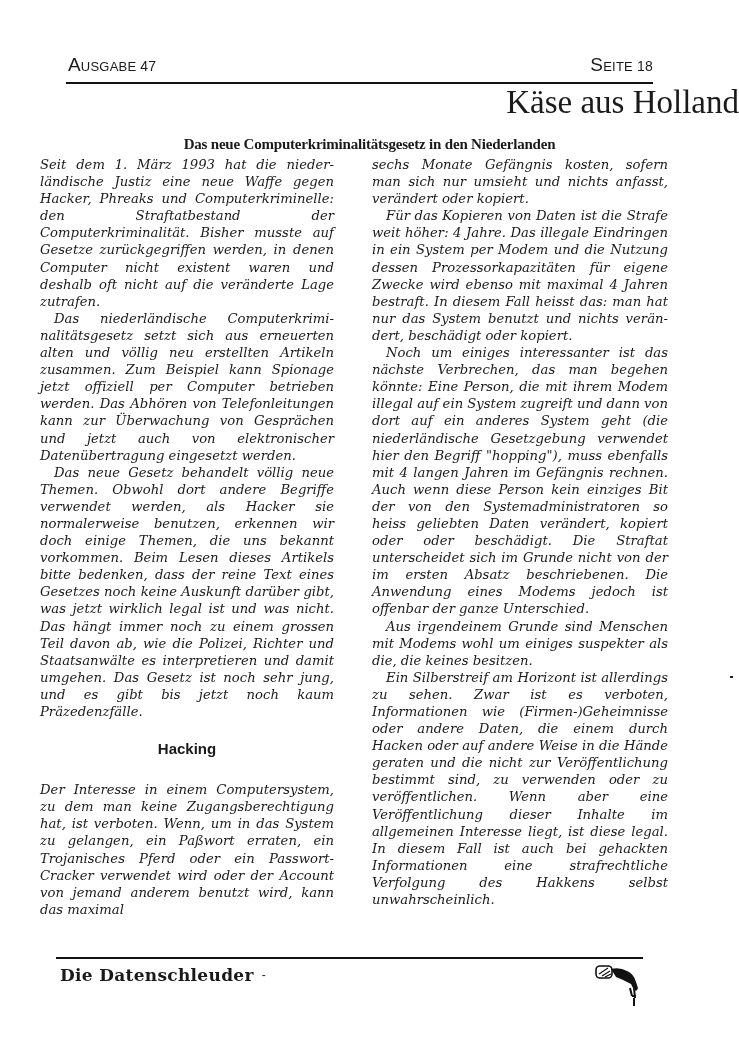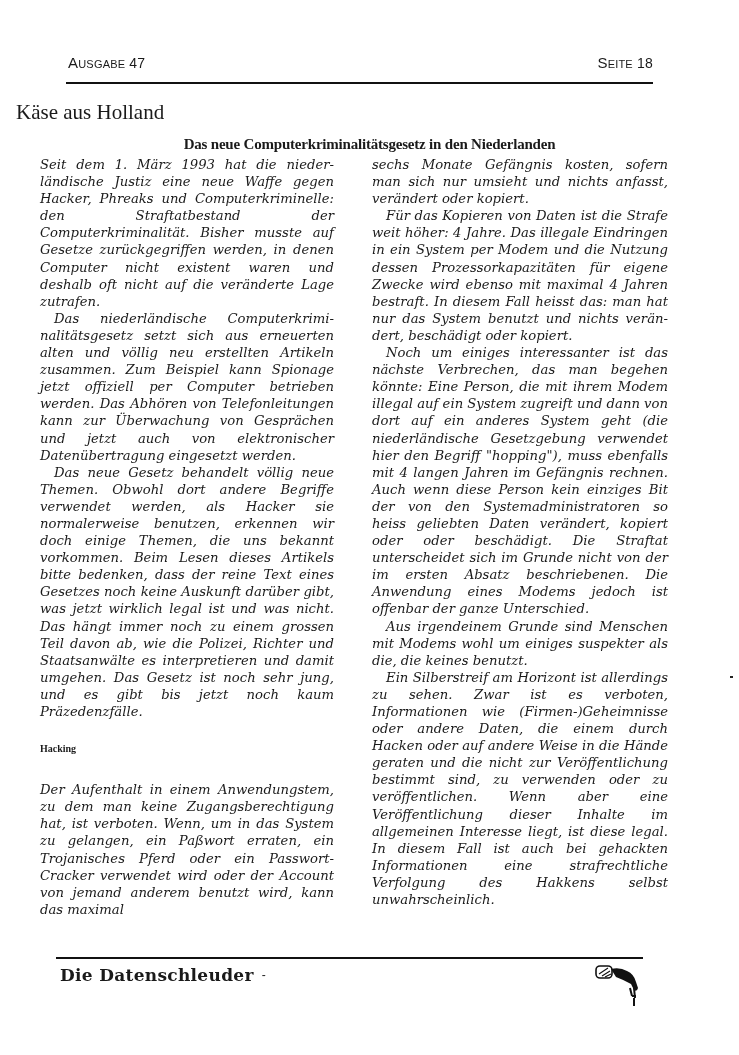--- a/index.html
+++ b/index.html
@@ -1,31 +1,31 @@
 <!DOCTYPE html>
 <html><head>
 <meta charset="utf-8">
 <style>
   html, body { margin:0; padding:0; background:#ffffff; }
   body { width:739px; height:1055px; position:relative; overflow:hidden; color:#1a1a1a; }
   .header-meta { position:absolute; top:54px; font-family:"Liberation Sans", sans-serif; font-size:14px; letter-spacing:0.2px; }
-  .header-meta .sc { font-variant: small-caps; font-size:15px;text-align:right; }
+  .header-meta .sc { font-variant: small-caps; font-size:19px;text-align:right; }
   #issue { left:68px; }
   #page { right:86px; }
   .rule { position:absolute; left:66px; right:86px; height:2px; background:#111; }
   #top-rule { top:82px; }
   #bottom-rule { top:957px; left:56px; right:96px; height:2px; }
-  #title { position:absolute; top:84px; left:0; right:0; text-align:left; font-family:"Liberation Serif", serif; font-size:21px; font-weight:normal; margin:16px; }
+  #title { position:absolute; top:84px; left:0; right:0; text-align:right; font-family:"Liberation Serif", serif; font-size:33px; font-weight:normal; margin:0; }
   #subtitle { position:absolute; top:120px; left:0; right:0; text-align:center; font-family:"Liberation Serif", serif; font-size:15px; font-weight:bold; margin:16px; letter-spacing:-0.2px; }
   .col { position:absolute; top:156px; width:294px; font-family:"DejaVu Serif", serif; font-size:13.2px; line-height:17.1px; text-align:justify; hyphens:manual; }
   #col-left { left:40px; }
   #col-right { left:372px; top:156px; width:296px; }
   .col p { margin:0; text-indent:14px;font-style:italic; }
   .col p.noindent { text-indent:0; }
-  .subhead { font-family:Liberation Serif, serif; font-weight:bold; font-size:10px; margin:20px 0 24px 0; }
+  .subhead { font-family:Liberation Sans, sans-serif; font-weight:bold; font-size:15px; text-align:center; margin:20px 0 24px 0; }
   #footer { position:absolute; top:965px; left:60px; display:flex; align-items:center; gap:8px;text-align:right; }
   #footer-brand { font-family:"DejaVu Serif", serif; font-weight:bold; font-size:17px; letter-spacing:0.3px; }
   #footer-sep { font-family:"Liberation Sans", sans-serif; font-size:12px; }
   #footer-tag { font-family:"Liberation Sans", sans-serif; font-size:12px; font-variant:small-caps; letter-spacing:0.1px; }
   #logo { position:absolute; left:594px; top:962px; }
   #margin-dot { position:absolute; left:730px; top:676px; width:3px; height:2px; background:#222; }
 </style>
 </head>
 <body>
 
@@ -41,28 +41,28 @@
 <div id="top-rule" class="rule"></div>
 
 <h1 id="title">Käse aus Holland</h1>
 <h2 id="subtitle">Das neue Computerkriminalitätsgesetz in den Niederlanden</h2>
 
 <div id="col-left" class="col">
   <p class="noindent">Seit dem 1. März 1993 hat die nieder­ländische Justiz eine neue Waffe ge­gen Hacker, Phreaks und Computer­kriminelle: den Straftatbestand der Computerkriminalität. Bisher musste auf Gesetze zurückgegriffen werden, in denen Computer nicht existent wa­ren und deshalb oft nicht auf die ver­änderte Lage zutrafen.</p>
   <p>Das niederländische Computerkrimi­nalitätsgesetz setzt sich aus erneuer­ten alten und völlig neu erstellten Arti­keln zusammen. Zum Beispiel kann Spionage jetzt offiziell per Computer betrieben werden. Das Abhören von Telefonleitungen kann zur Überwa­chung von Gesprächen und jetzt auch von elektronischer Datenübertragung eingesetzt werden.</p>
   <p>Das neue Gesetz behandelt völlig neue Themen. Obwohl dort andere Be­griffe verwendet werden, als Hacker sie normalerweise benutzen, erkennen wir doch einige Themen, die uns be­kannt vorkommen. Beim Lesen dieses Artikels bitte bedenken, dass der reine Text eines Gesetzes noch keine Aus­kunft darüber gibt, was jetzt wirklich legal ist und was nicht. Das hängt im­mer noch zu einem grossen Teil davon ab, wie die Polizei, Richter und Staats­anwälte es interpretieren und damit umgehen. Das Gesetz ist noch sehr jung, und es gibt bis jetzt noch kaum Präzedenzfälle.</p>
   <div class="subhead">Hacking</div>
-  <p class="noindent">Der Aufenthalt in einem Anwendung­stem, zu dem man keine Zugangsbe­rechtigung hat, ist verboten. Wenn, um in das System zu gelangen, ein Paß­wort erraten, ein Trojanisches Pferd oder ein Passwort-Cracker verwendet wird oder der Account von jemand an­derem benutzt wird, kann das maximal</p>
+  <p class="noindent">Der Interesse in einem Computersy­stem, zu dem man keine Zugangsbe­rechtigung hat, ist verboten. Wenn, um in das System zu gelangen, ein Paß­wort erraten, ein Trojanisches Pferd oder ein Passwort-Cracker verwendet wird oder der Account von jemand an­derem benutzt wird, kann das maximal</p>
 </div>
 
 <div id="col-right" class="col">
   <p class="noindent">sechs Monate Gefängnis kosten, sofern man sich nur umsieht und nichts an­fasst, verändert oder kopiert.</p>
   <p>Für das Kopieren von Daten ist die Strafe weit höher: 4 Jahre. Das illegale Eindringen in ein System per Modem und die Nutzung dessen Prozessorka­pazitäten für eigene Zwecke wird ebenso mit maximal 4 Jahren bestraft. In diesem Fall heisst das: man hat nur das System benutzt und nichts verän­dert, beschädigt oder kopiert.</p>
   <p>Noch um einiges interessanter ist das nächste Verbrechen, das man bege­hen könnte: Eine Person, die mit ihrem Modem illegal auf ein System zugreift und dann von dort auf ein anderes Sy­stem geht (die niederländische Gesetz­gebung verwendet hier den Begriff "hopping"), muss ebenfalls mit 4 lan­gen Jahren im Gefängnis rechnen. Auch wenn diese Person kein einziges Bit der von den Systemadministratoren so heiss geliebten Daten verändert, ko­piert oder oder beschädigt. Die Straftat unterscheidet sich im Grunde nicht von der im ersten Absatz beschriebenen. Die Anwendung eines Modems jedoch ist offenbar der ganze Unterschied.</p>
-  <p>Aus irgendeinem Grunde sind Men­schen mit Modems wohl um einiges suspekter als die, die keines benutzt.</p>
+  <p>Aus irgendeinem Grunde sind Men­schen mit Modems wohl um einiges suspekter als die, die keines besitzen.</p>
   <p>Ein Silberstreif am Horizont ist al­lerdings zu sehen. Zwar ist es verbo­ten, Informationen wie (Firmen-)Ge­heimnisse oder andere Daten, die ei­nem durch Hacken oder auf andere Weise in die Hände geraten und die nicht zur Veröffentlichung bestimmt sind, zu verwenden oder zu veröffentli­chen. Wenn aber eine Veröffentlichung dieser Inhalte im allgemeinen Interesse liegt, ist diese legal. In diesem Fall ist auch bei gehackten Informationen eine strafrechtliche Verfolgung des Hak­kens selbst unwahrscheinlich.</p>
 </div>
 
 <div id="margin-dot"></div>
 
 <div id="bottom-rule" class="rule"></div>
 
 <div id="footer">
   <span id="footer-brand">Die Datenschleuder</span>
   <span id="footer-sep">-</span>

